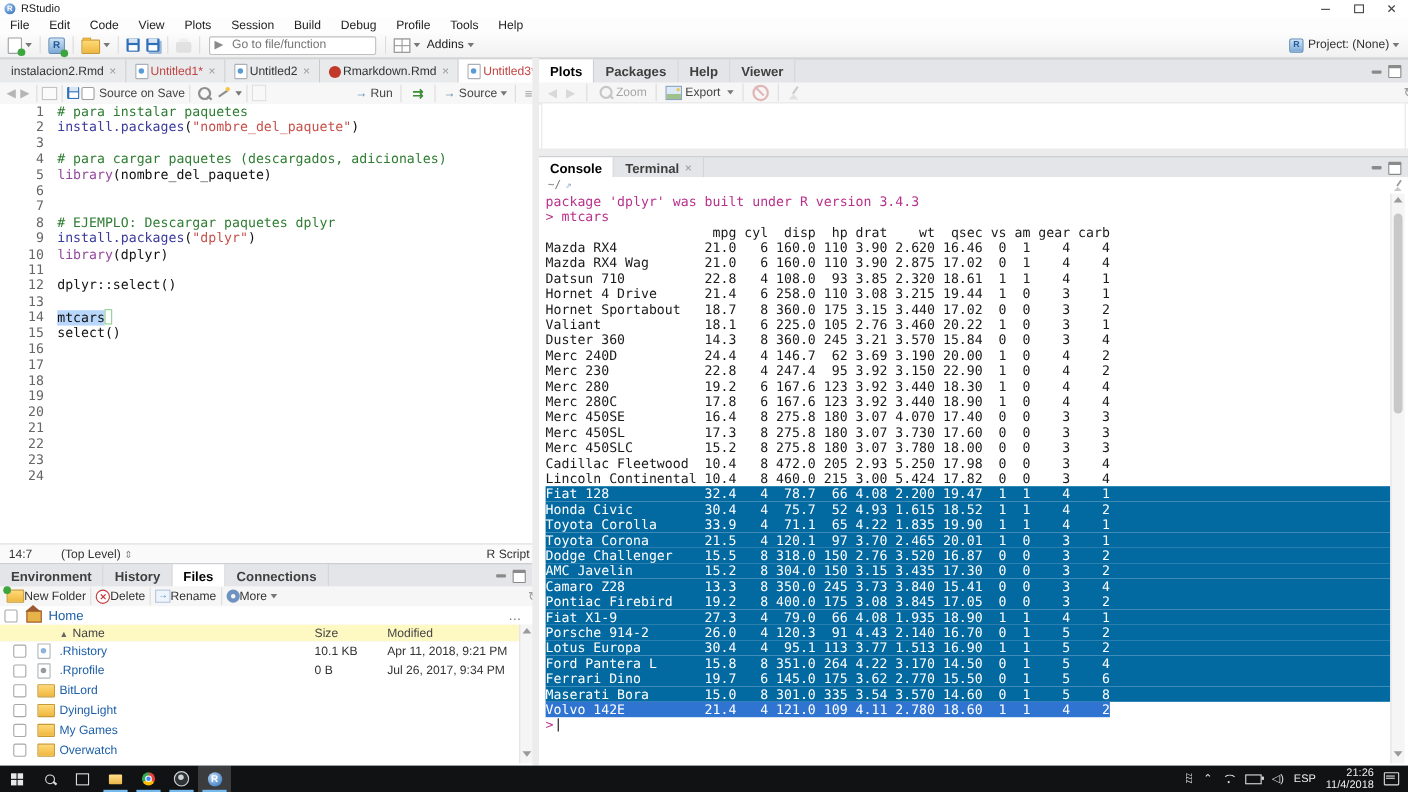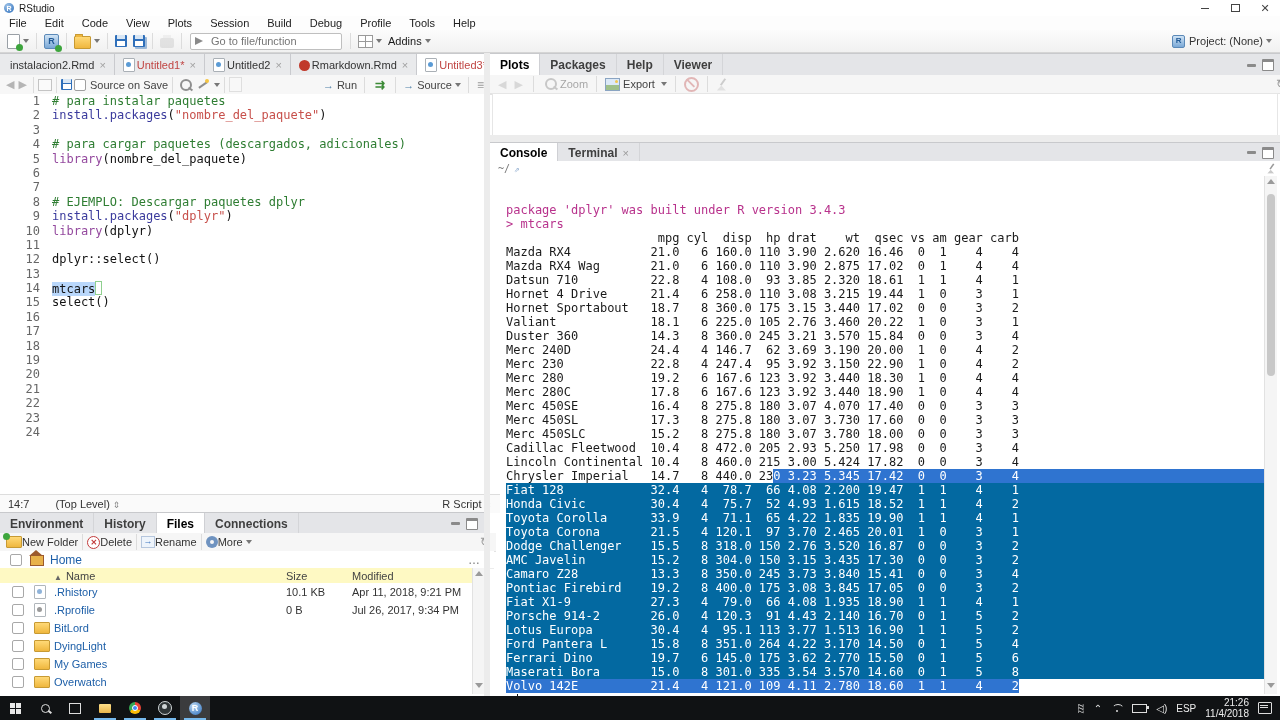--- a/index.html
+++ b/index.html
@@ -87,21 +87,21 @@
   .updown{color:#888;font-size:9px;margin-left:3px;}
   
   .ftoolbar{position:absolute;background:#f6f6f6;border-bottom:1px solid #e3e3e3;display:flex;align-items:center;font-size:11px;color:#333;padding:0 6px;}
   .ic-newfolder{position:relative;width:14px;height:10px;background:linear-gradient(#ffd977,#efb73e);border:1px solid #c79a33;border-radius:1px;}
   .ic-newfolder::after{content:"";position:absolute;left:-4px;top:-4px;width:7px;height:7px;border-radius:50%;background:#3da53d;}
   .ic-delete{width:11px;height:11px;border-radius:50%;background:#fff;border:1px solid #c23b3b;color:#c23b3b;font-size:8px;font-weight:bold;display:flex;align-items:center;justify-content:center;}
   .ic-rename{width:12px;height:10px;border:1px solid #b5c6dd;background:#eef4fb;color:#3f76c0;font-size:9px;line-height:9px;text-align:center;}
   .gear{width:12px;height:12px;border-radius:50%;background:#6f93c0;position:relative;}
   .gear::after{content:"";position:absolute;left:4px;top:4px;width:4px;height:4px;border-radius:50%;background:#f6f6f6;}
   .refresh{margin-left:auto;color:#9a9a9a;font-size:12px;}
-  .breadcrumb{position:absolute;display:flex;align-items:center;font-size:12px;border-bottom:1px solid #ececec;background:#fff;padding-left:10px;}
+  .breadcrumb{position:absolute;display:flex;align-items:center;font-size:12px;border-bottom:1px solid #ececec;background:#fff;padding-left:4px;}
   .home-ic{width:12px;height:9px;background:#e8b24a;border:1px solid #9c5a2d;position:relative;margin:2px 6px 0 8px;}
   .home-ic::before{content:"";position:absolute;left:-2px;top:-6px;width:0;height:0;border-left:7px solid transparent;border-right:7px solid transparent;border-bottom:6px solid #9c5a2d;}
   .bc-link{color:#1d5fa8;}
   .dots{margin-left:auto;margin-right:14px;color:#777;}
   .fgrid{display:grid;grid-template-columns:34px 20px 232px 66px auto;align-items:center;height:18px;font-size:11px;}
   .fheader{position:absolute;background:#fef9c3;border-bottom:1px solid #e6e6e6;color:#444;}
   .fheader .fgrid{height:15px;}
   .frows{position:absolute;background:#fff;}
   .fcheck{width:10px;height:10px;border:1px solid #a8a8a8;border-radius:2px;margin-left:12px;background:#fff;}
   .fname{color:#1d5fa8;}
@@ -523,41 +523,40 @@
       <span class="pc-max"></span>
     </span>
   </div>
 
   <div class="con-path" style="left:490px;top:161px;width:790px;height:15px;">
     <span>~/</span>
     <span class="jump">⇗</span>
     <span class="broom" style="transform:scale(.8);"></span>
   </div>
 
-  <div class="console-out" id="console-out" style="left:500px;top:176px;width:768px;height:518px;margin-top:27px;">
+  <div class="console-out" id="console-out" style="left:490px;top:176px;width:768px;height:518px;">
       <div class="cl msg">package 'dplyr' was built under R version 3.4.3</div>
       <div class="cl inp">&gt; mtcars</div>
       <div class="cl">                     mpg cyl  disp  hp drat    wt  qsec vs am gear carb</div>
       <div class="cl">Mazda RX4           21.0   6 160.0 110 3.90 2.620 16.46  0  1    4    4</div>
       <div class="cl">Mazda RX4 Wag       21.0   6 160.0 110 3.90 2.875 17.02  0  1    4    4</div>
       <div class="cl">Datsun 710          22.8   4 108.0  93 3.85 2.320 18.61  1  1    4    1</div>
       <div class="cl">Hornet 4 Drive      21.4   6 258.0 110 3.08 3.215 19.44  1  0    3    1</div>
       <div class="cl">Hornet Sportabout   18.7   8 360.0 175 3.15 3.440 17.02  0  0    3    2</div>
       <div class="cl">Valiant             18.1   6 225.0 105 2.76 3.460 20.22  1  0    3    1</div>
       <div class="cl">Duster 360          14.3   8 360.0 245 3.21 3.570 15.84  0  0    3    4</div>
       <div class="cl">Merc 240D           24.4   4 146.7  62 3.69 3.190 20.00  1  0    4    2</div>
       <div class="cl">Merc 230            22.8   4 247.4  95 3.92 3.150 22.90  1  0    4    2</div>
       <div class="cl">Merc 280            19.2   6 167.6 123 3.92 3.440 18.30  1  0    4    4</div>
       <div class="cl">Merc 280C           17.8   6 167.6 123 3.92 3.440 18.90  1  0    4    4</div>
       <div class="cl">Merc 450SE          16.4   8 275.8 180 3.07 4.070 17.40  0  0    3    3</div>
       <div class="cl">Merc 450SL          17.3   8 275.8 180 3.07 3.730 17.60  0  0    3    3</div>
       <div class="cl">Merc 450SLC         15.2   8 275.8 180 3.07 3.780 18.00  0  0    3    3</div>
       <div class="cl">Cadillac Fleetwood  10.4   8 472.0 205 2.93 5.250 17.98  0  0    3    4</div>
       <div class="cl">Lincoln Continental 10.4   8 460.0 215 3.00 5.424 17.82  0  0    3    4</div>
-      <div class="cl part"><span class="pre">Chrysler Imperial   14.7   8 440.0 23</span><span class="rest">0 3.23 5.345 17.42  0  0    3    4</span></div>
       <div class="cl sel-full">Fiat 128            32.4   4  78.7  66 4.08 2.200 19.47  1  1    4    1</div>
       <div class="cl sel-full">Honda Civic         30.4   4  75.7  52 4.93 1.615 18.52  1  1    4    2</div>
       <div class="cl sel-full">Toyota Corolla      33.9   4  71.1  65 4.22 1.835 19.90  1  1    4    1</div>
       <div class="cl sel-full">Toyota Corona       21.5   4 120.1  97 3.70 2.465 20.01  1  0    3    1</div>
       <div class="cl sel-full">Dodge Challenger    15.5   8 318.0 150 2.76 3.520 16.87  0  0    3    2</div>
       <div class="cl sel-full">AMC Javelin         15.2   8 304.0 150 3.15 3.435 17.30  0  0    3    2</div>
       <div class="cl sel-full">Camaro Z28          13.3   8 350.0 245 3.73 3.840 15.41  0  0    3    4</div>
       <div class="cl sel-full">Pontiac Firebird    19.2   8 400.0 175 3.08 3.845 17.05  0  0    3    2</div>
       <div class="cl sel-full">Fiat X1-9           27.3   4  79.0  66 4.08 1.935 18.90  1  1    4    1</div>
       <div class="cl sel-full">Porsche 914-2       26.0   4 120.3  91 4.43 2.140 16.70  0  1    5    2</div>

